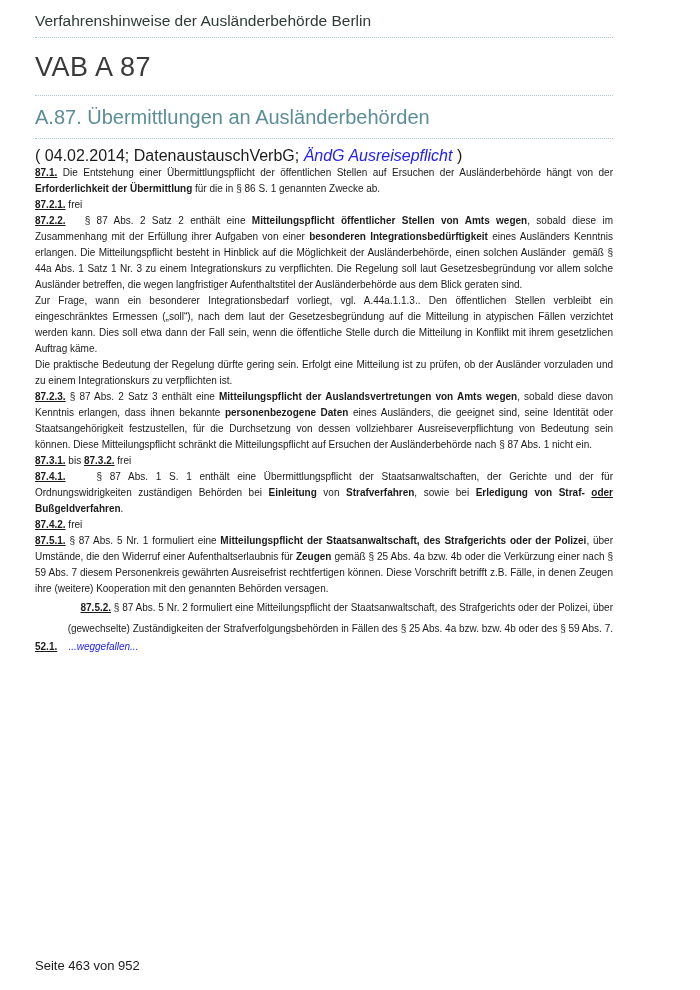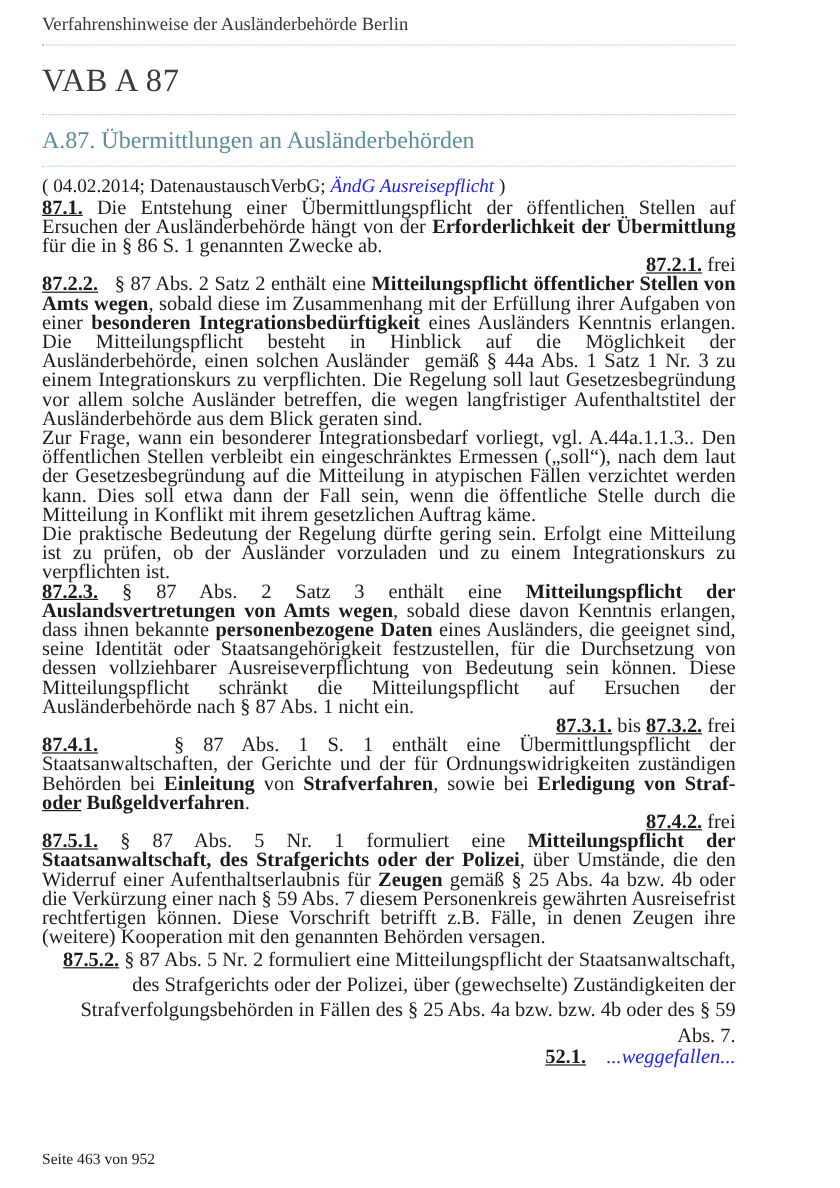--- a/index.html
+++ b/index.html
@@ -9,21 +9,21 @@
     --rule_teal: #abc9cf;
     --link_blue: #2222ee;
   }
   * { box-sizing: border-box; }
   html, body { margin: 0; padding: 0; background: #ffffff; }
   .page {
     position: relative;
     width: 648px;
     height: 990px;
     background: #ffffff;
-    font-family: Liberation Serif, serif;
+    font-family: Liberation Sans, sans-serif;
     color: var(--text_dark);
     overflow: hidden;
   }
   .content { padding: 0 35px; }
 
   .doc-header {
     margin: 0;
     padding: 12px 0 7px 0;
     font-size: 15.5px;
     font-weight: normal;
@@ -47,25 +47,25 @@
     color: var(--heading_teal);
     border-bottom: 1px dotted var(--rule_teal);
   }
   .meta-line {
     margin: 8px 0 0 0;
     font-size: 16px;
   }
 
   p.body {
     margin: 0;
-    font-size: 17px;
+    font-size: 10px;
     line-height: 16px;
     text-align: justify;
   }
-  p.left { text-align: right; }
+  p.left { text-align: left; }
   p.loose { line-height: 21px; text-align: right; }
 
   .mt-p0  { margin-top: 27px; }
   .mt-p1  { margin-top: 24px; }
   .mt-p2  { margin-top: 8px;  }
   .mt-p3  { margin-top: 10px; }
   .mt-p4  { margin-top: 10px; }
   .mt-p5  { margin-top: 12px; }
   .mt-p6  { margin-top: 32px; }
   .mt-p7  { margin-top: 24px; }

